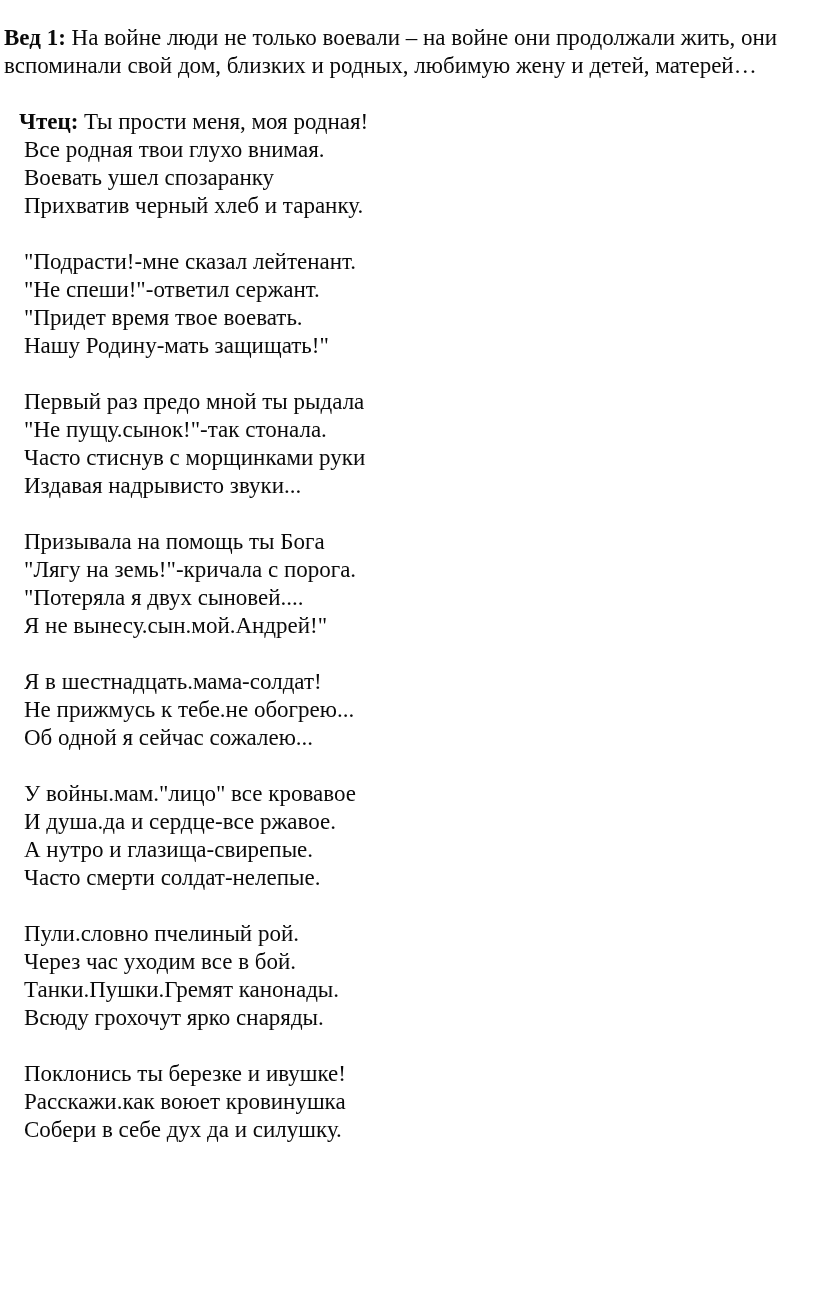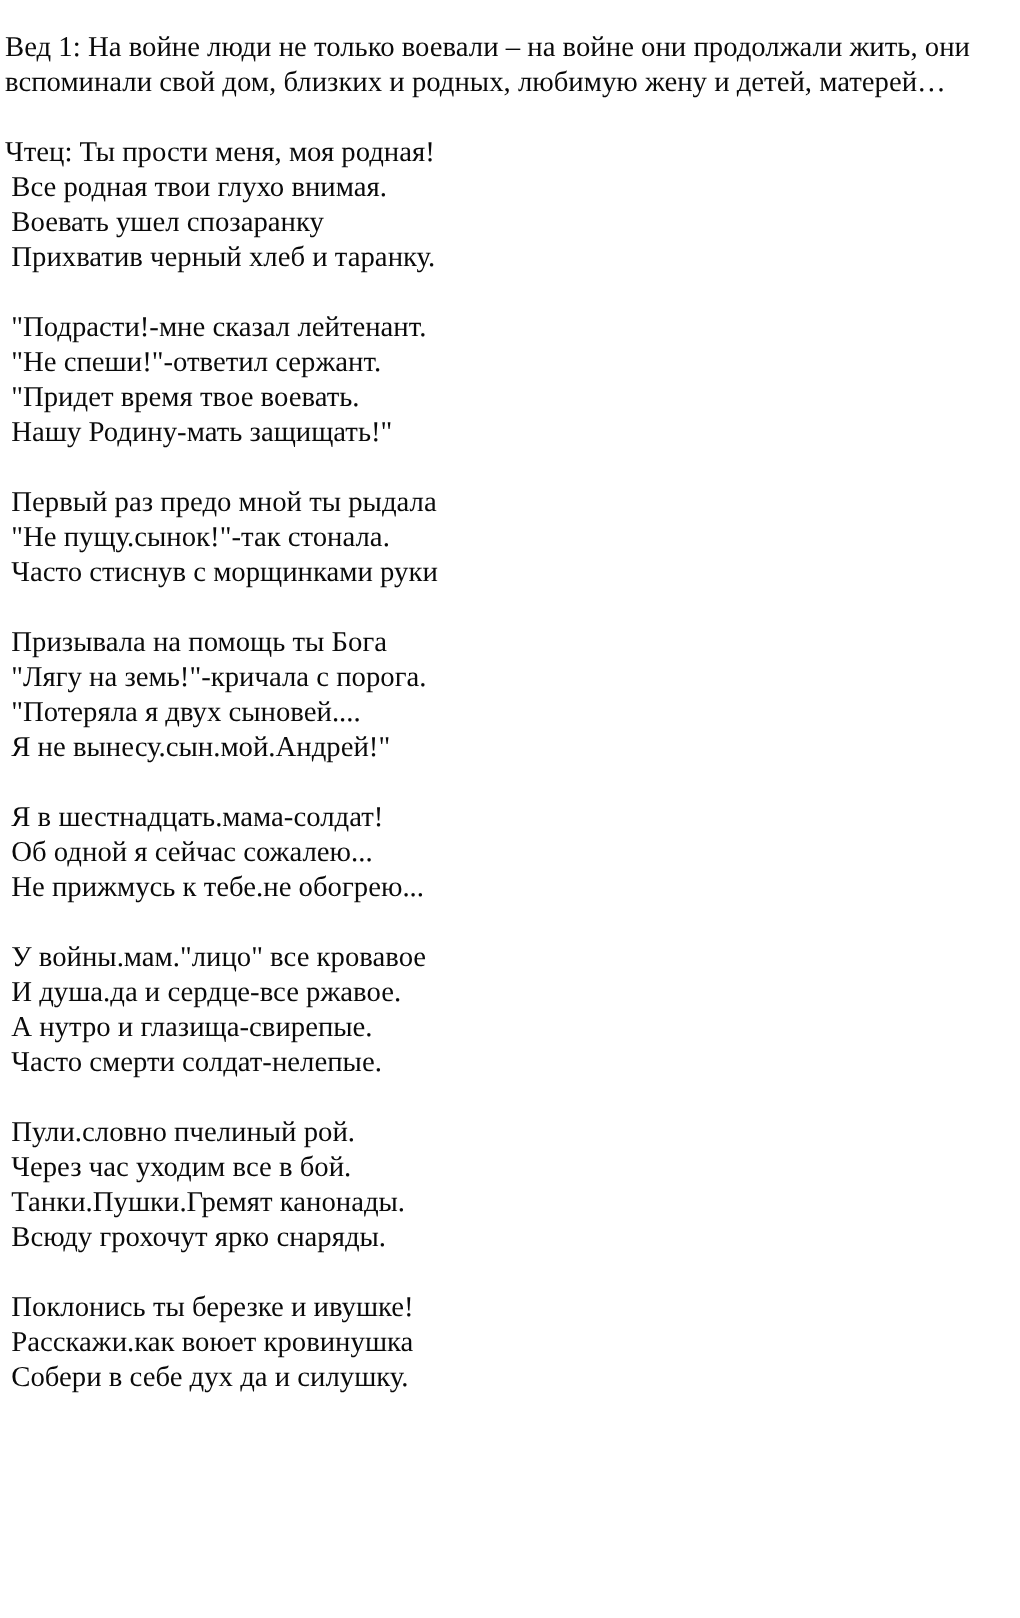--- a/index.html
+++ b/index.html
@@ -21,31 +21,31 @@
     box-sizing: border-box;
     width: 816px;
     height: 1294px;
     padding: 24px 8px 0 4px;
   }
   .para {
     margin: 0 0 28px 0;
     width: 802px;
   }
   .stanza {
-    margin: 0 0 28px 0;
+    margin: 0 0 28px 15px;
   }
   .line {
     margin: 0;
     white-space: nowrap;
   }
   .indent {
     padding-left: 5px;
   }
   .label {
-    font-weight: normal;
+    font-weight: bold;
   }
 </style>
 </head>
 <body>
 
 <div class="page">
 
   <p class="para"><b class="label">Вед 1:</b> <span>На войне люди не только воевали – на войне они продолжали жить, они вспоминали свой дом, близких и родных, любимую жену и детей, матерей…</span></p>
 
   <div class="stanza">
@@ -59,33 +59,34 @@
     <p class="line indent">"Подрасти!-мне сказал лейтенант.</p>
     <p class="line indent">"Не спеши!"-ответил сержант.</p>
     <p class="line indent">"Придет время твое воевать.</p>
     <p class="line indent">Нашу Родину-мать защищать!"</p>
   </div>
 
   <div class="stanza">
     <p class="line indent">Первый раз предо мной ты рыдала</p>
     <p class="line indent">"Не пущу.сынок!"-так стонала.</p>
     <p class="line indent">Часто стиснув с морщинками руки</p>
+    <p class="line indent">Издавая надрывисто звуки...</p>
   </div>
 
   <div class="stanza">
     <p class="line indent">Призывала на помощь ты Бога</p>
     <p class="line indent">"Лягу на земь!"-кричала с порога.</p>
     <p class="line indent">"Потеряла я двух сыновей....</p>
     <p class="line indent">Я не вынесу.сын.мой.Андрей!"</p>
   </div>
 
   <div class="stanza">
     <p class="line indent">Я в шестнадцать.мама-солдат!</p>
+    <p class="line indent">Не прижмусь к тебе.не обогрею...</p>
     <p class="line indent">Об одной я сейчас сожалею...</p>
-    <p class="line indent">Не прижмусь к тебе.не обогрею...</p>
   </div>
 
   <div class="stanza">
     <p class="line indent">У войны.мам."лицо" все кровавое</p>
     <p class="line indent">И душа.да и сердце-все ржавое.</p>
     <p class="line indent">А нутро и глазища-свирепые.</p>
     <p class="line indent">Часто смерти солдат-нелепые.</p>
   </div>
 
   <div class="stanza">

